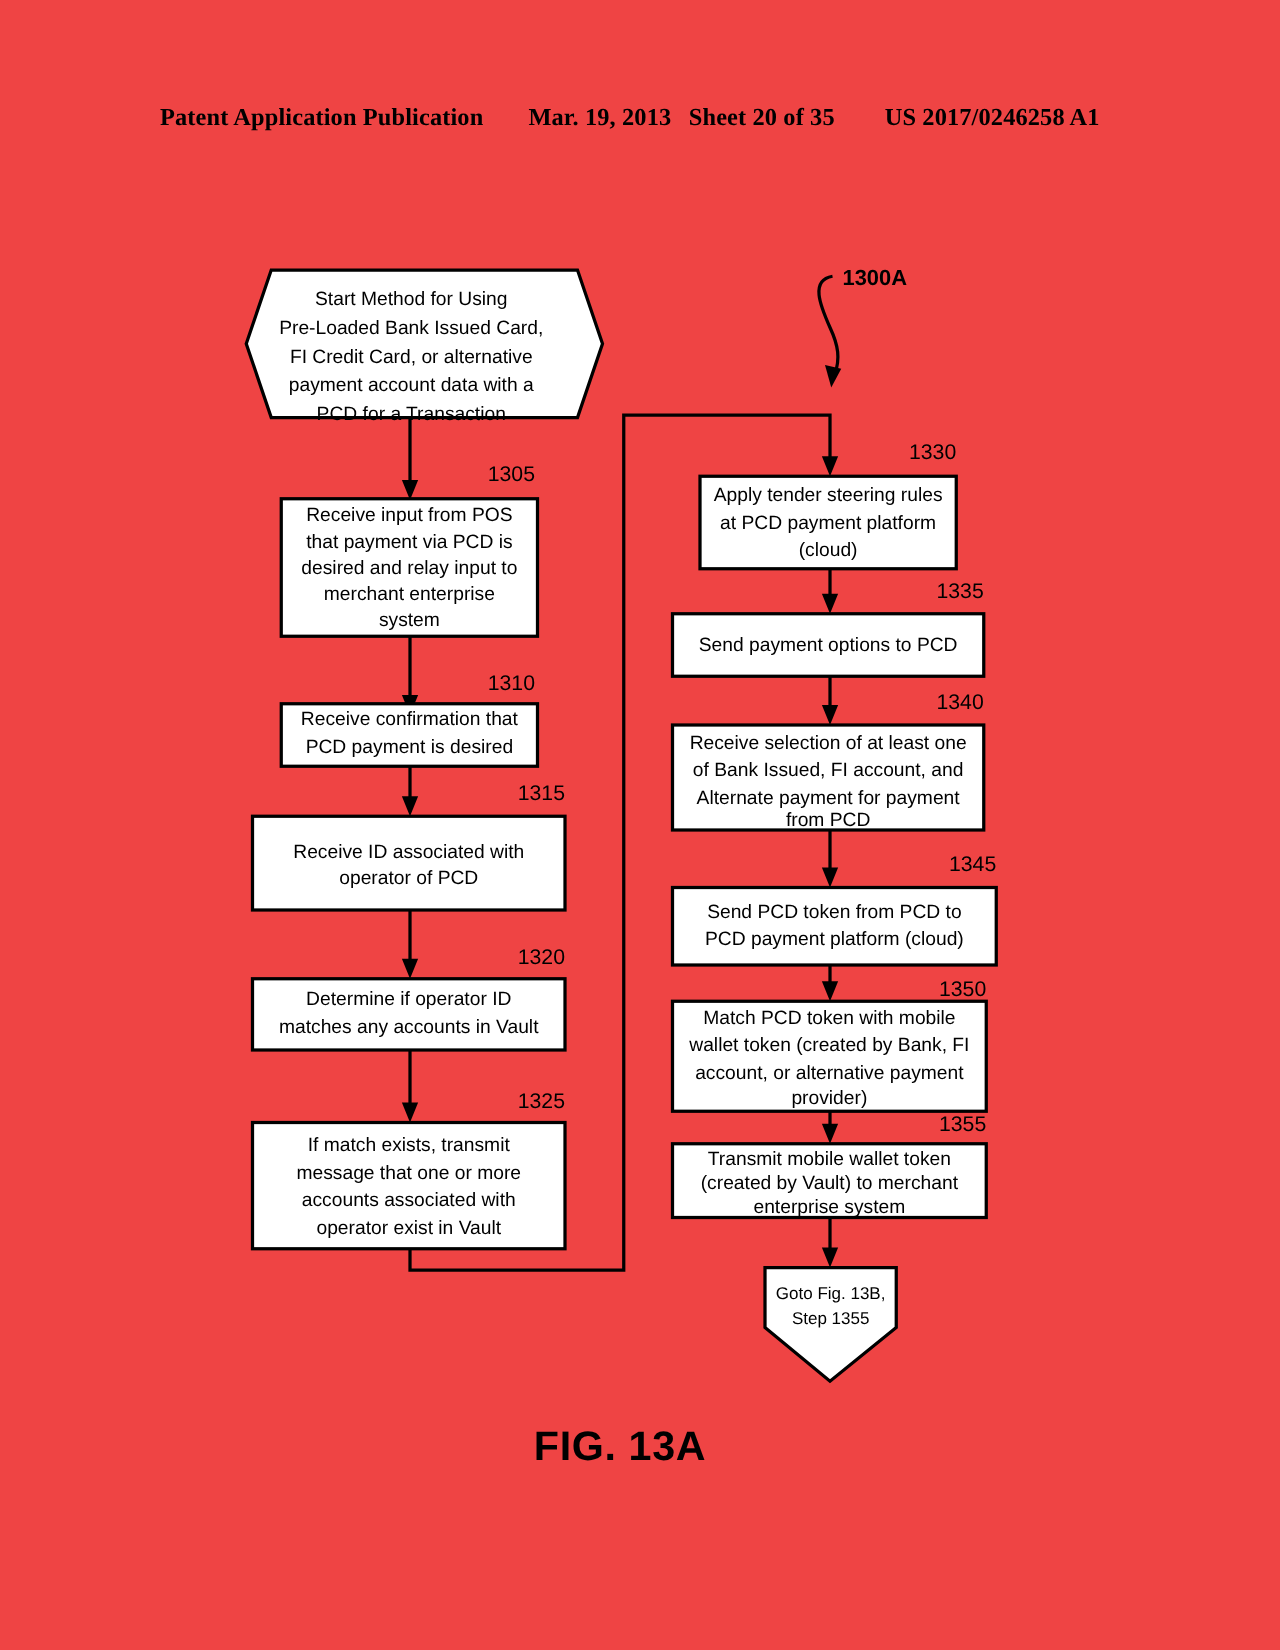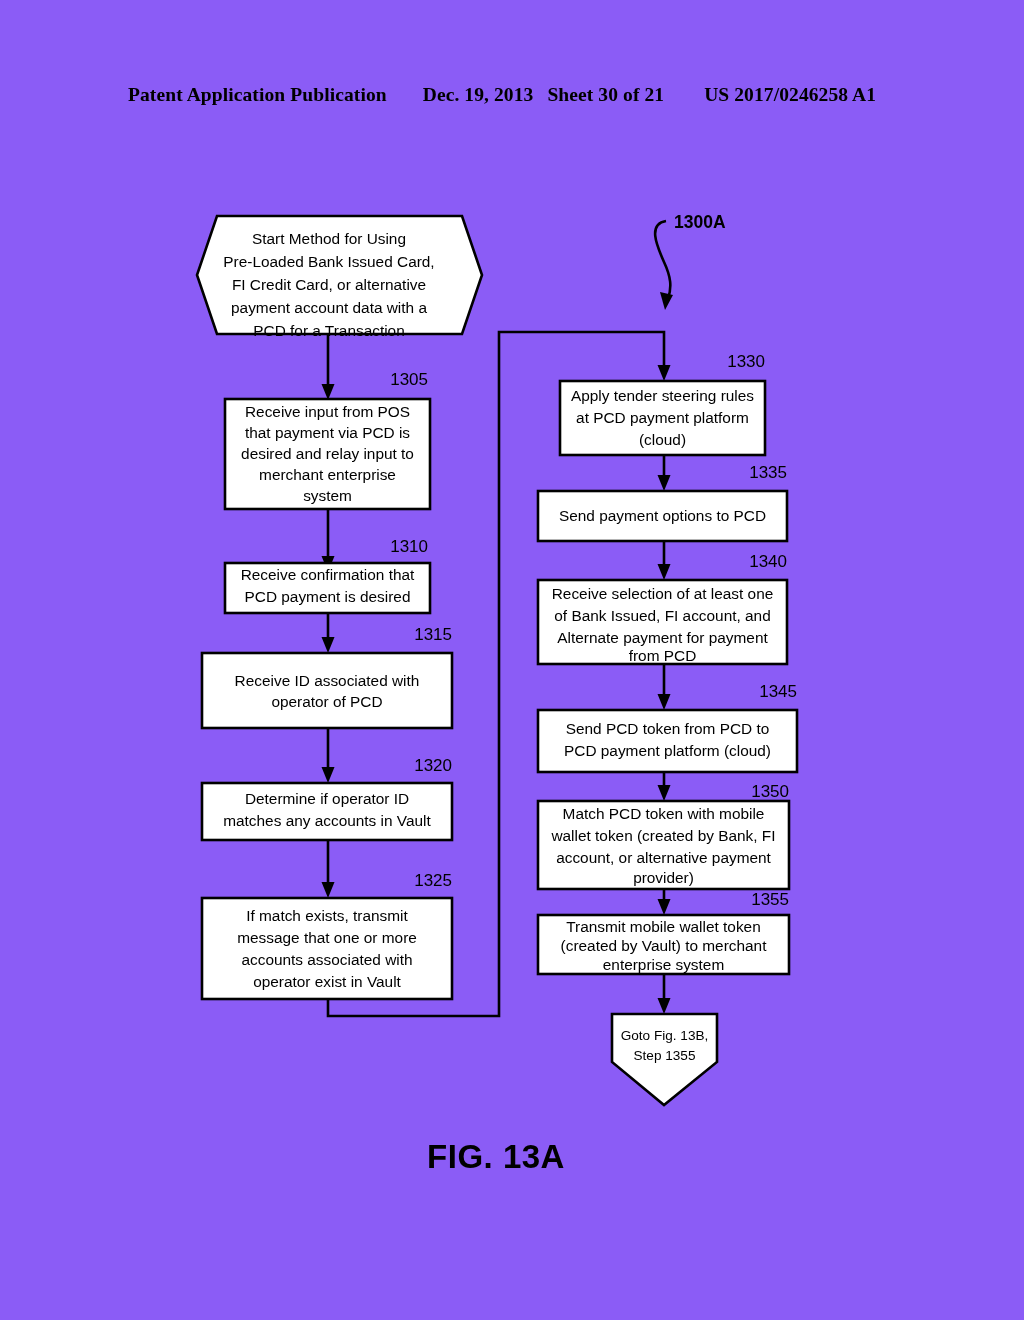--- a/index.html
+++ b/index.html
@@ -10,21 +10,21 @@
   body {
     width: 1024px;
     height: 1320px;
     position: relative;
     font-family: "Liberation Sans", sans-serif;
     overflow: hidden;
   }
   #page {
     position: absolute;
     inset: 0;
-    background: #8b5cf6;
+    background: #ef4444;
   }
   
   .pub-header {
     position: absolute;
     top: 84px;
     left: 128px;
     width: 768px;
     height: 30px;
     display: flex;
     align-items: baseline;
@@ -95,22 +95,22 @@
     text-anchor: start;
   }
 </style>
 </head>
 <body>
 
 <div id="page">
 
   <div class="pub-header">
     <span class="hdr-title">Patent Application Publication</span>
-    <span class="hdr-date">Dec. 19, 2013</span>
-    <span class="hdr-sheet">Sheet 30 of 21</span>
+    <span class="hdr-date">Mar. 19, 2013</span>
+    <span class="hdr-sheet">Sheet 20 of 35</span>
     <span class="hdr-pubno">US 2017/0246258 A1</span>
   </div>
 
   <div id="figure">
     <svg width="1024" height="1320" viewBox="0 0 1024 1320" xmlns="http://www.w3.org/2000/svg">
 
       <g>
         <path class="conn" d="M 316 334 L 316 391"></path>
         <polygon class="arrowhead" points="316,400 309.5,384 322.5,384"></polygon>
       </g>

